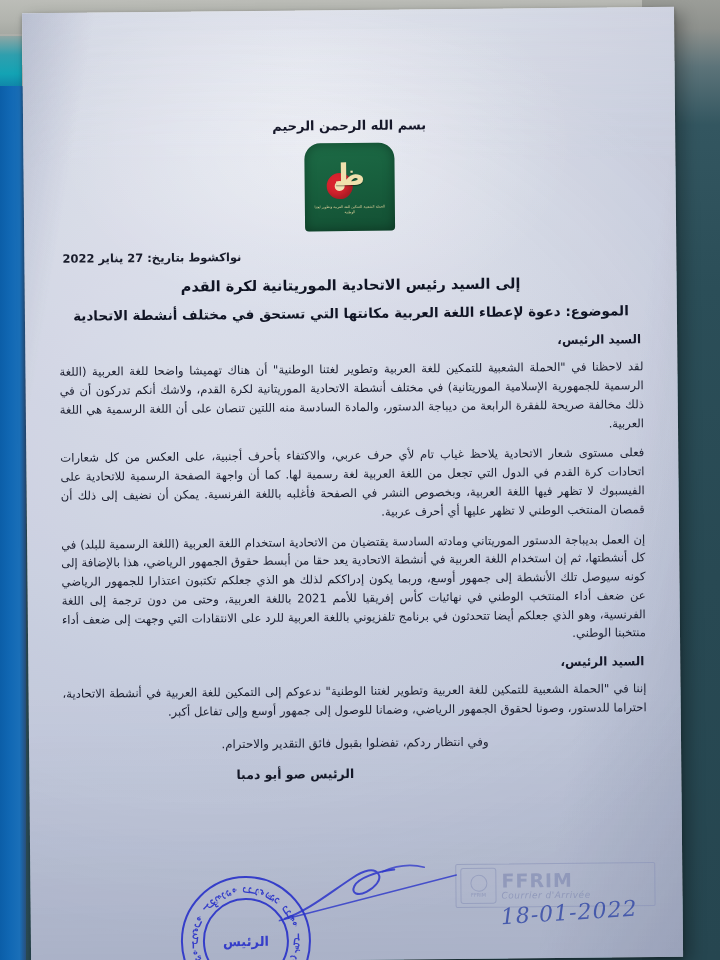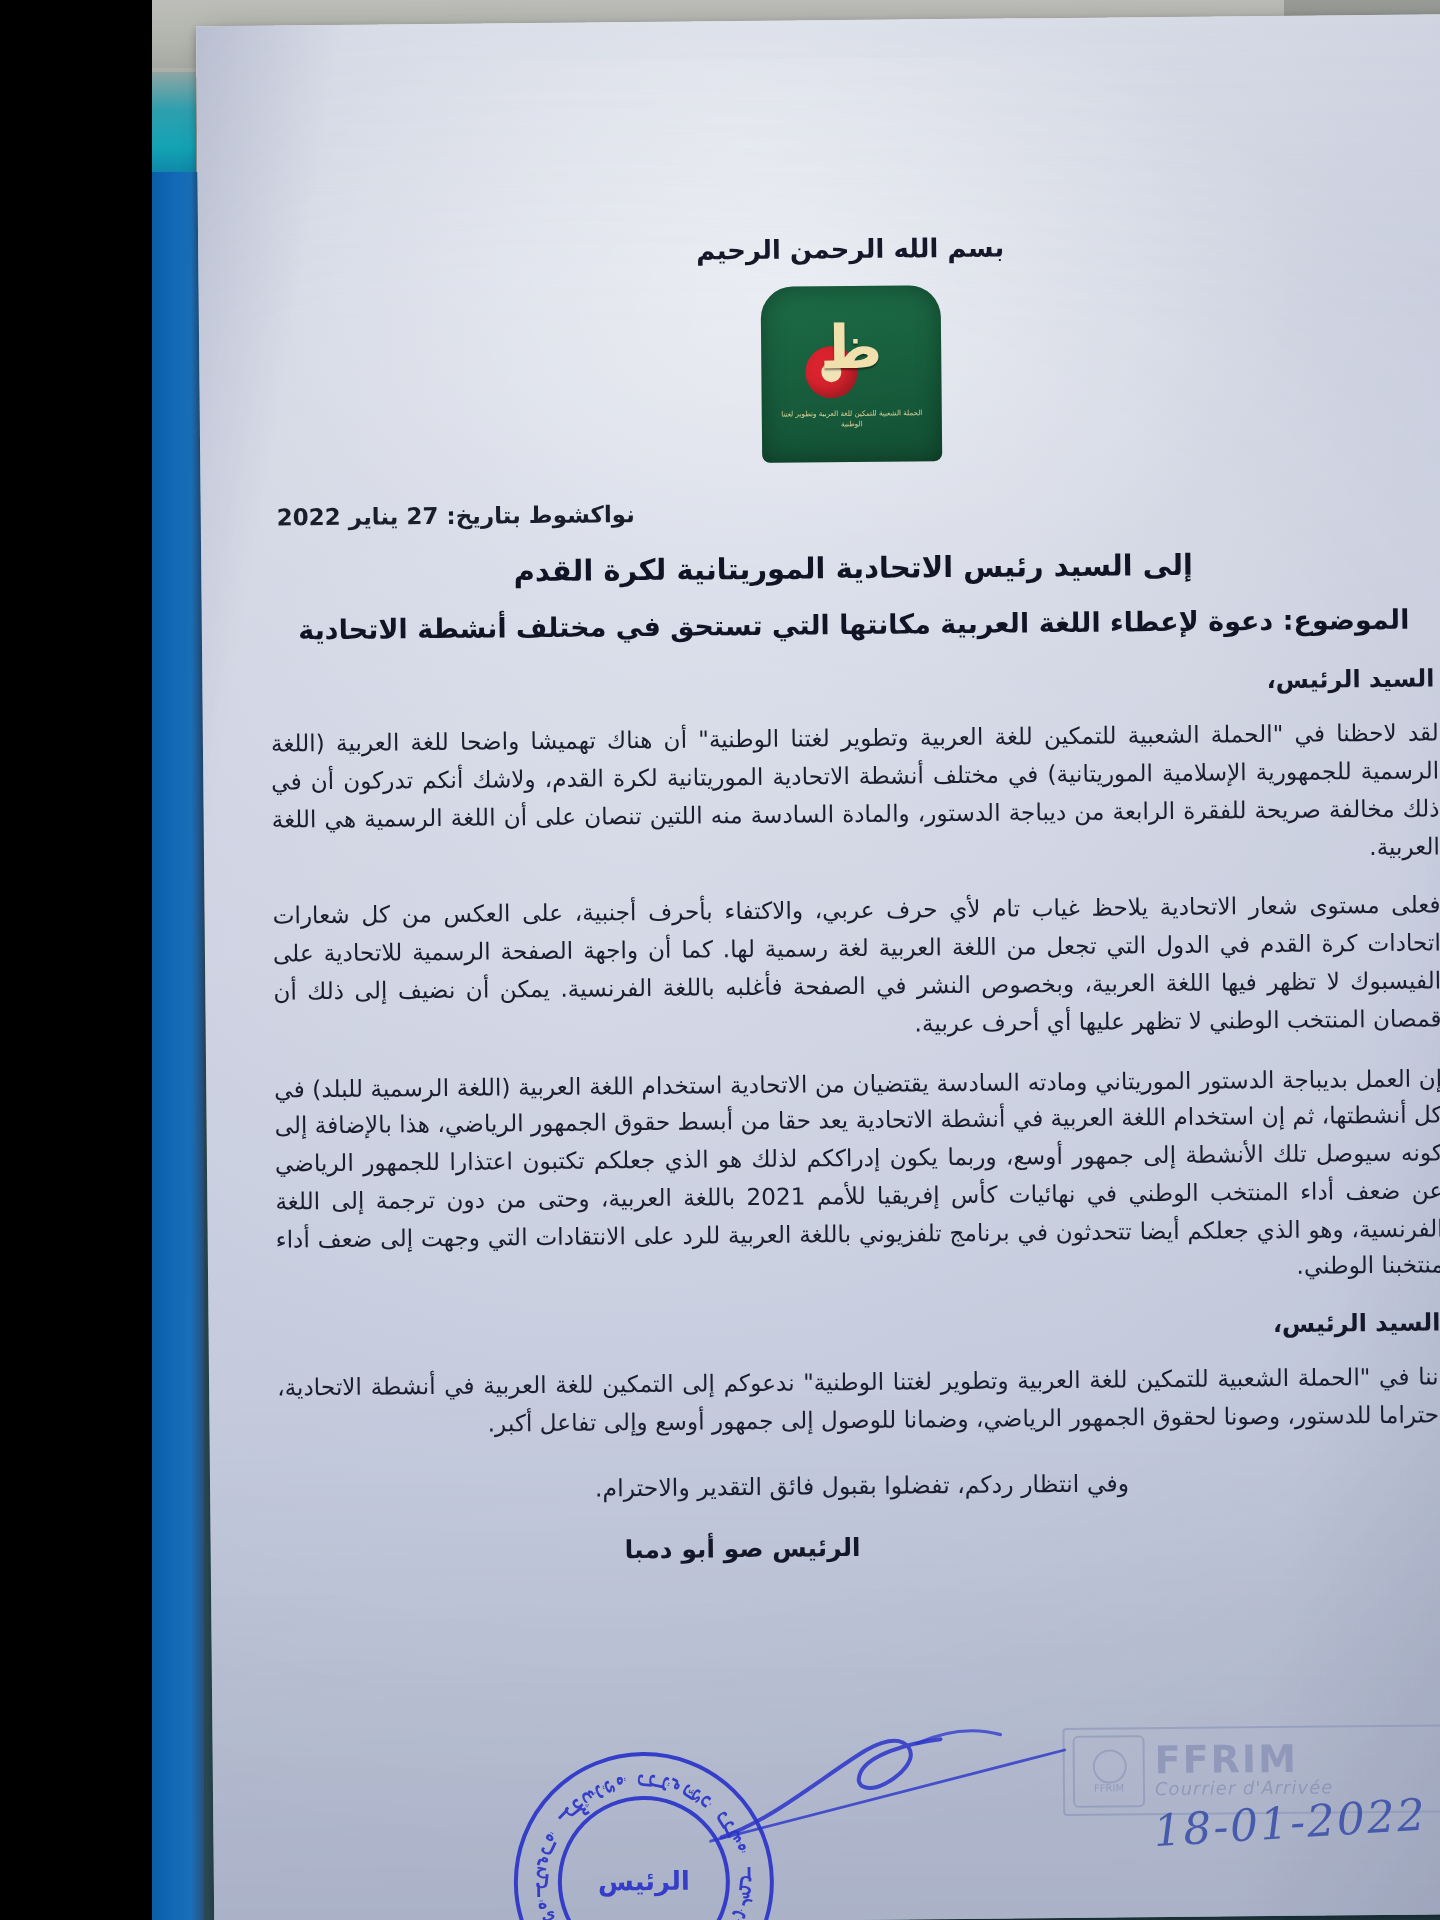--- a/index.html
+++ b/index.html
@@ -3,21 +3,21 @@
 <meta charset="utf-8">
 <title>Scanned Letter</title>
 <style>
   html, body {
     margin: 0;
     padding: 0;
     background: #000;
   }
   #scene {
     position: relative;
-    width: 644px;
+    width: 720px;
     height: 960px;
     overflow: hidden;
     font-family: "DejaVu Sans", "Liberation Sans", sans-serif;
     
     background: linear-gradient(180deg, #b8b9b4 0%, #a9aba6 5%, #9fa3a0 9%, #7b8a8c 14%, #3b5a63 22%, #2f5059 40%, #2c4d57 70%, #2a4a54 100%);
   }
 
   
   .bg-right-band {
     position: absolute;

